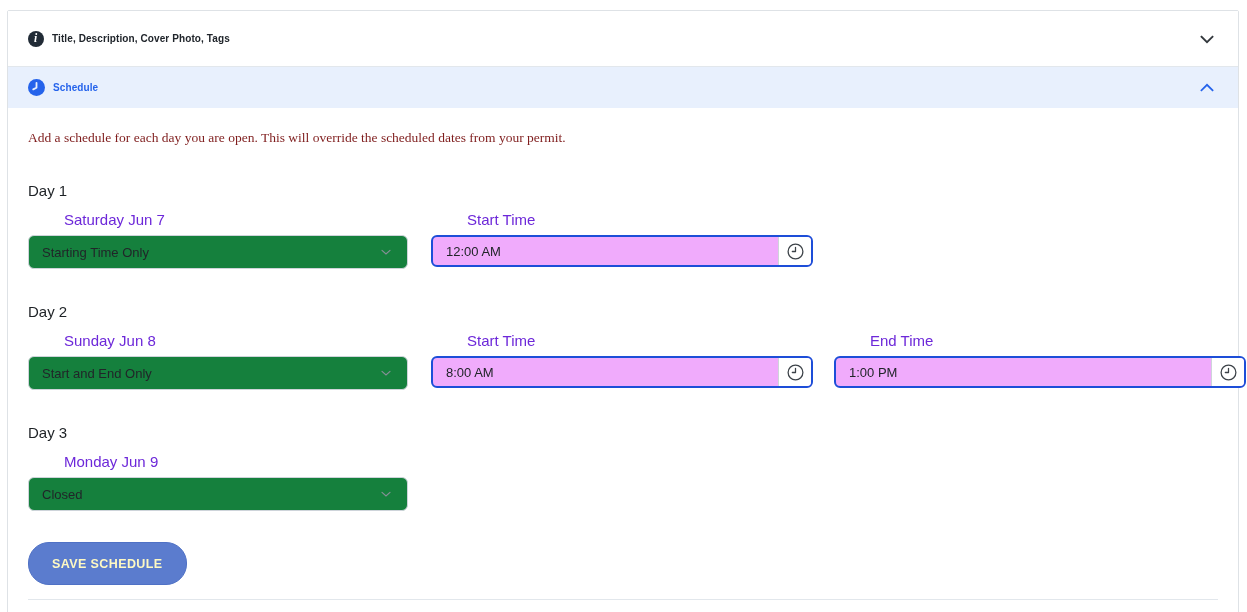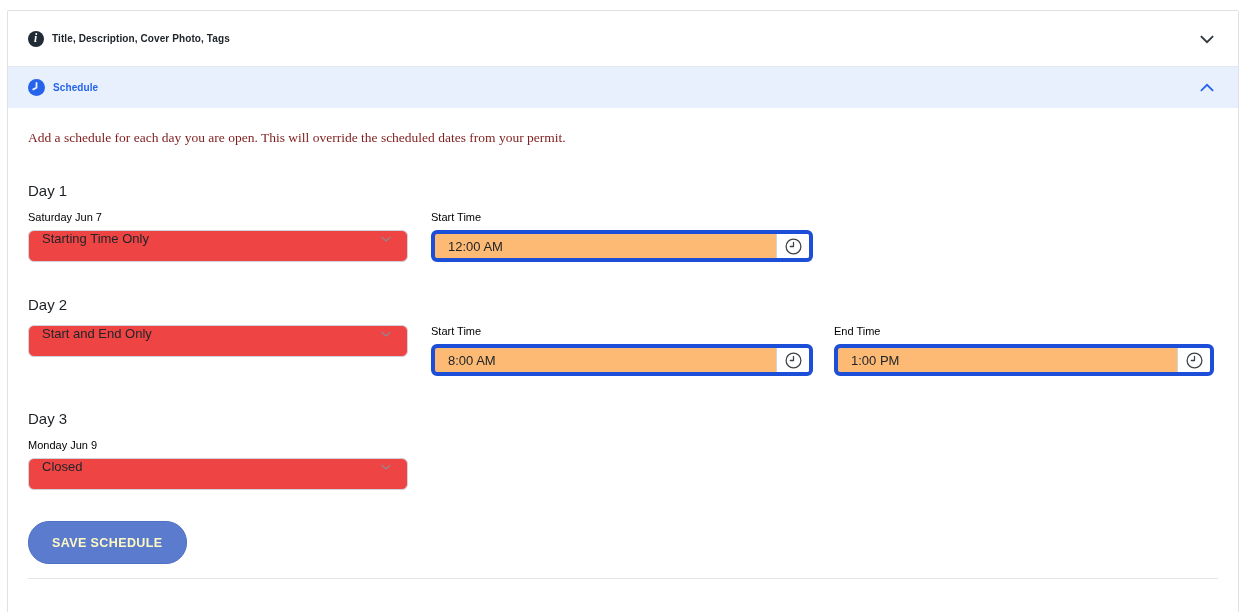--- a/index.html
+++ b/index.html
@@ -65,43 +65,44 @@
   .day { margin-bottom: 34px; }
   .day-title {
     font-size: 15px;
     font-weight: 400;
     color: #1d2125;
     margin-bottom: 12px;
   }
   .day-row { display: flex; gap: 23px; }
   .field { width: 380px; }
   .field-label {
-    font-size: 11px;
-    color: #000000;
+    font-size: 15px;
+    color: #6d28d9;
     margin-bottom: 7px;
+    margin-left: 36px;
   }
   .select-box {
     height: 32px;
     border: 1px solid #ced4da;
     border-radius: 6px;
-    background: #ef4444;
-    display: flex;
-    align-items: flex-start;
+    background: #15803d;
+    display: flex;
+    align-items: center;
     justify-content: space-between;
-    padding: 0 13px;
+    padding: 16px 13px;
     font-size: 13px;
     color: #212529;
     cursor: pointer;
   }
   .input-group {
     height: 32px;
     width: 382px;
-    border: 4px solid #1d4ed8;
+    border: 2px solid #1d4ed8;
     border-radius: 6px;
-    background: #fdba74;
+    background: #f0abfc;
     display: flex;
     overflow: hidden;
   }
   .input-text {
     flex: 1;
     display: flex;
     align-items: center;
     padding: 0 13px;
     font-size: 13px;
     color: #212529;
@@ -201,20 +202,21 @@
           </div>
         </div>
       </div>
     </div>
 
     
     <div class="day">
       <div class="day-title">Day 2</div>
       <div class="day-row">
         <div class="field">
+          <div class="field-label">Sunday Jun 8</div>
           <div class="select-box">
             <span>Start and End Only</span>
             <span style="display:inline-flex;">
               <svg width="16" height="16" viewBox="0 0 24 24" fill="none" stroke="#868e96" stroke-width="1.8" stroke-linecap="round">
                 <polyline points="6,9.5 12,15 18,9.5"></polyline>
               </svg>
             </span>
           </div>
         </div>
         <div class="field">
@@ -224,21 +226,21 @@
             <div class="addon">
               <svg width="19" height="19" viewBox="0 0 18 18">
                 <circle cx="9" cy="9" r="7" fill="none" stroke="#3c4248" stroke-width="1.2"></circle>
                 <polyline points="9,5 9,9 6,9" fill="none" stroke="#3c4248" stroke-width="1.2" stroke-linecap="round" stroke-linejoin="round"></polyline>
               </svg>
             </div>
           </div>
         </div>
         <div class="field">
           <div class="field-label">End Time</div>
-          <div class="input-group" style="width:380px;">
+          <div class="input-group" style="width:412px;">
             <div class="input-text">1:00 PM</div>
             <div class="addon">
               <svg width="19" height="19" viewBox="0 0 18 18">
                 <circle cx="9" cy="9" r="7" fill="none" stroke="#3c4248" stroke-width="1.2"></circle>
                 <polyline points="9,5 9,9 6,9" fill="none" stroke="#3c4248" stroke-width="1.2" stroke-linecap="round" stroke-linejoin="round"></polyline>
               </svg>
             </div>
           </div>
         </div>
       </div>

